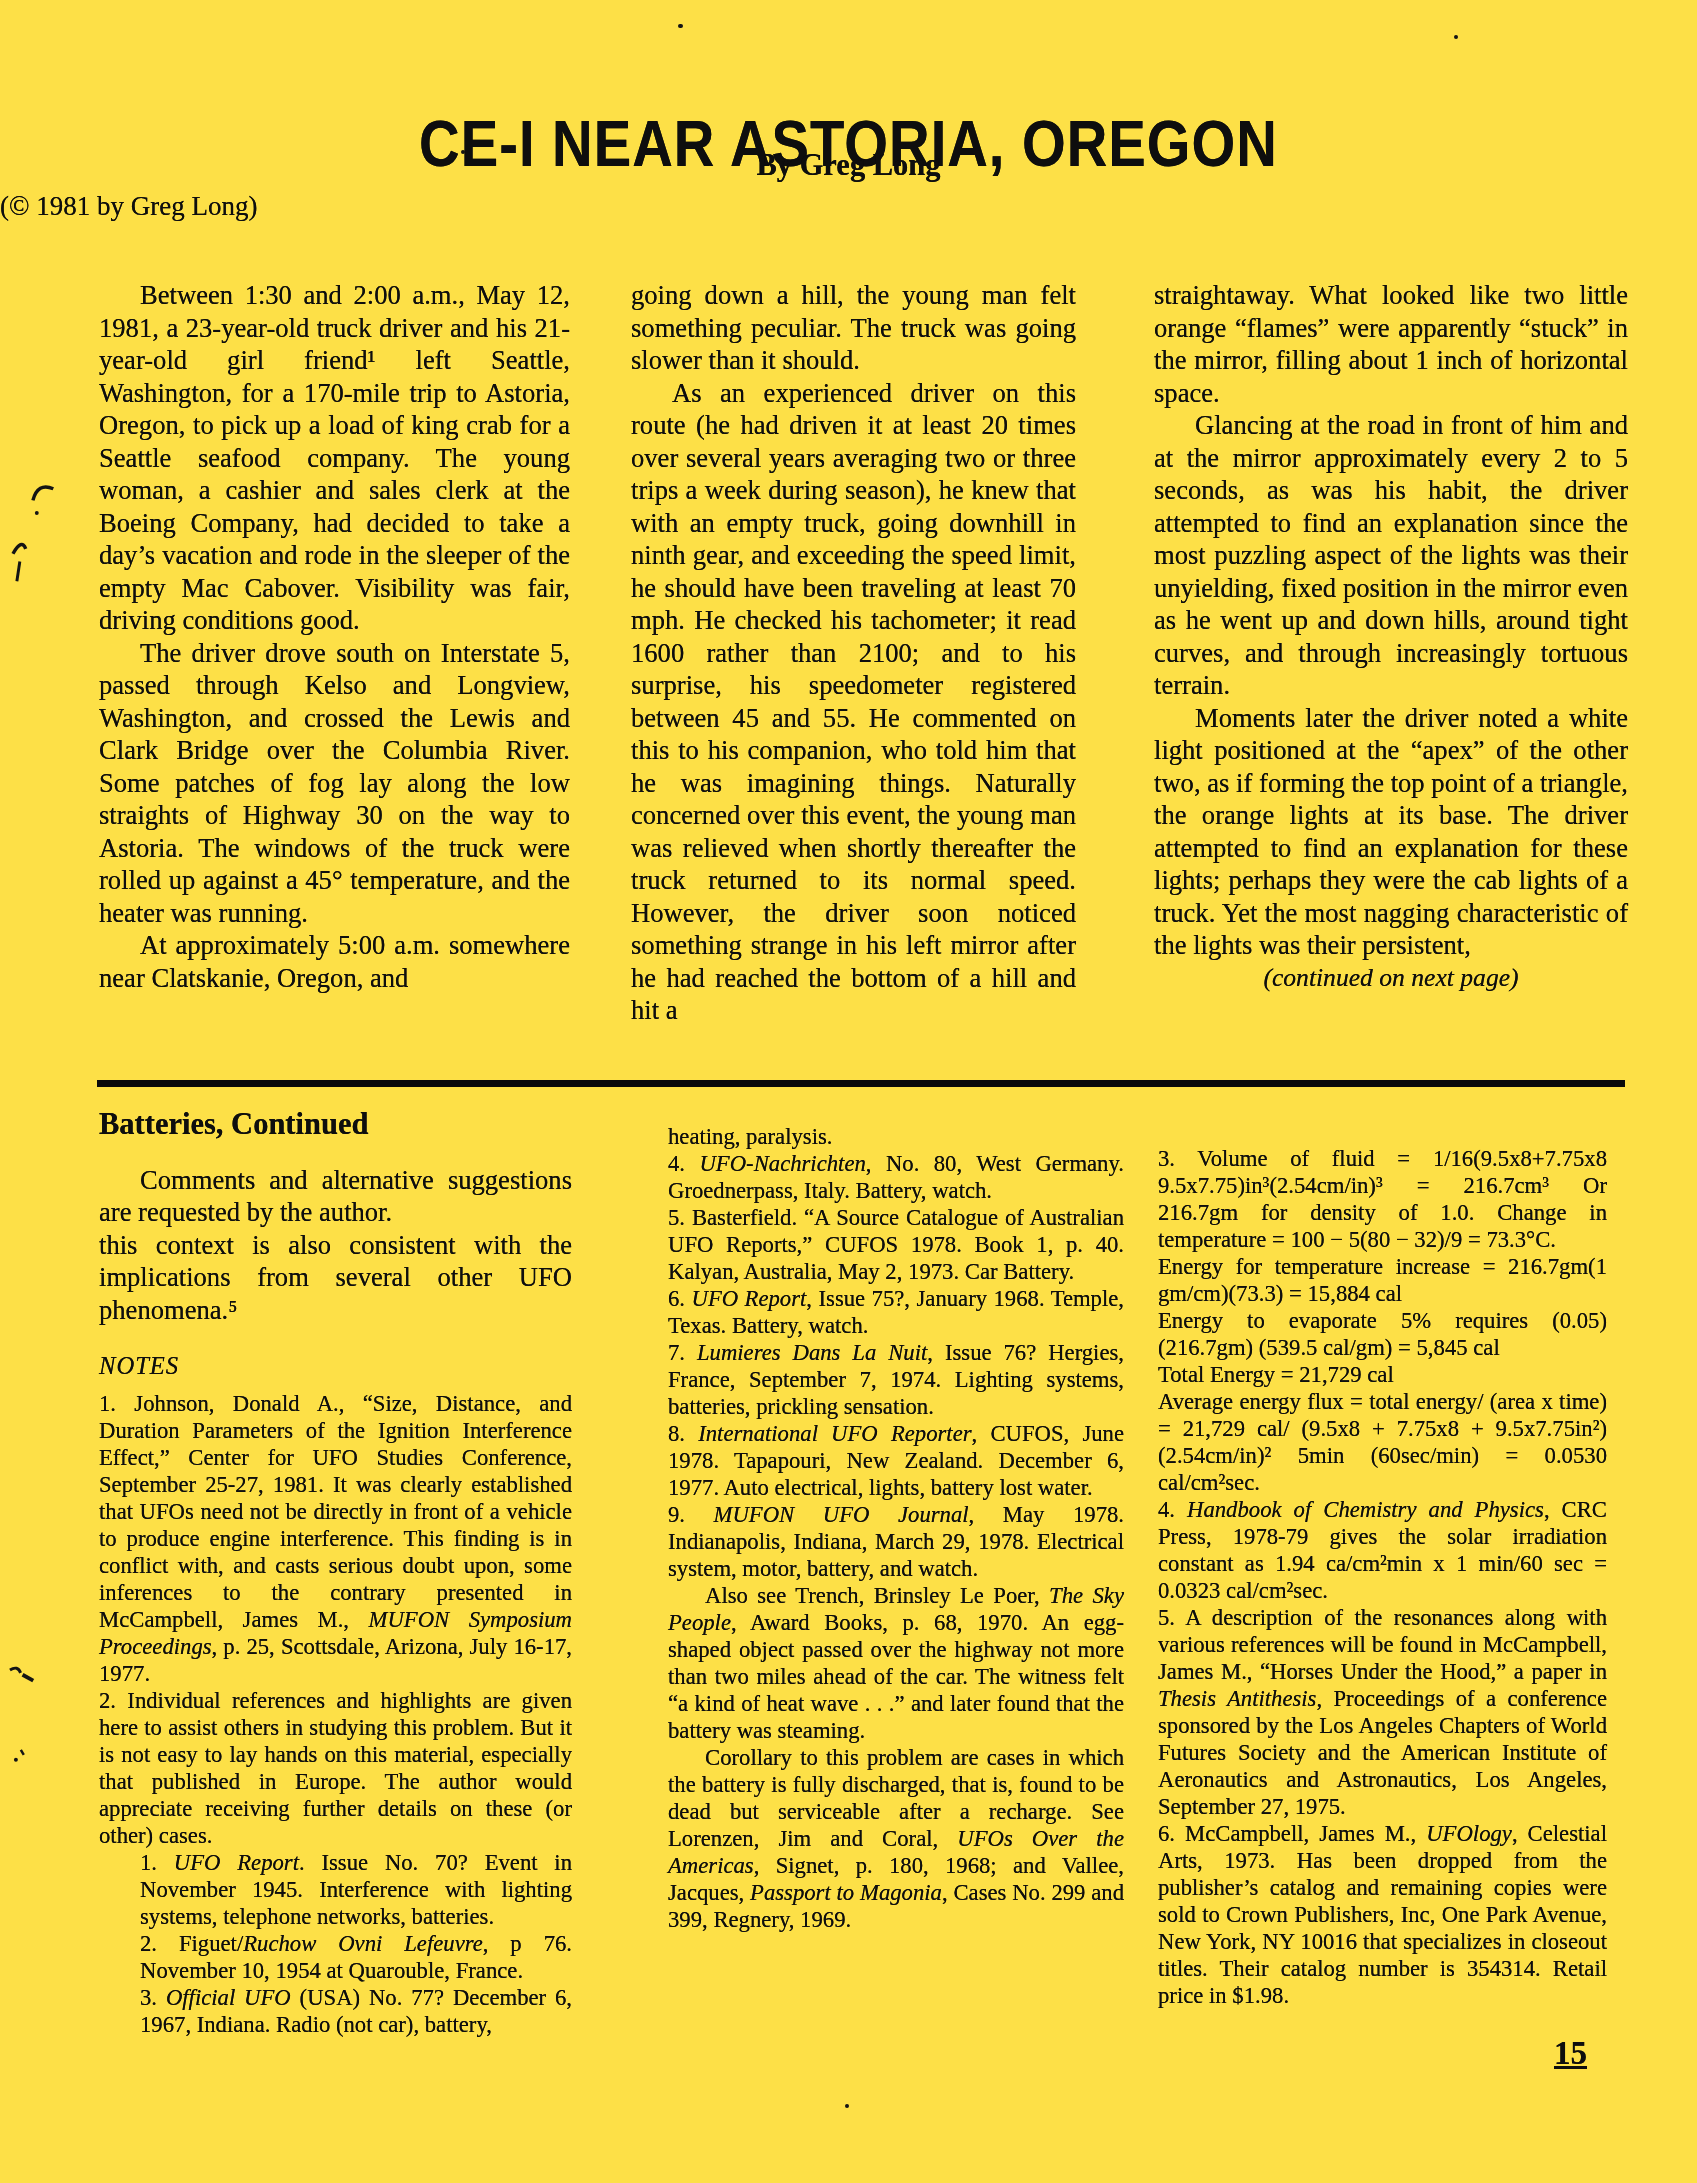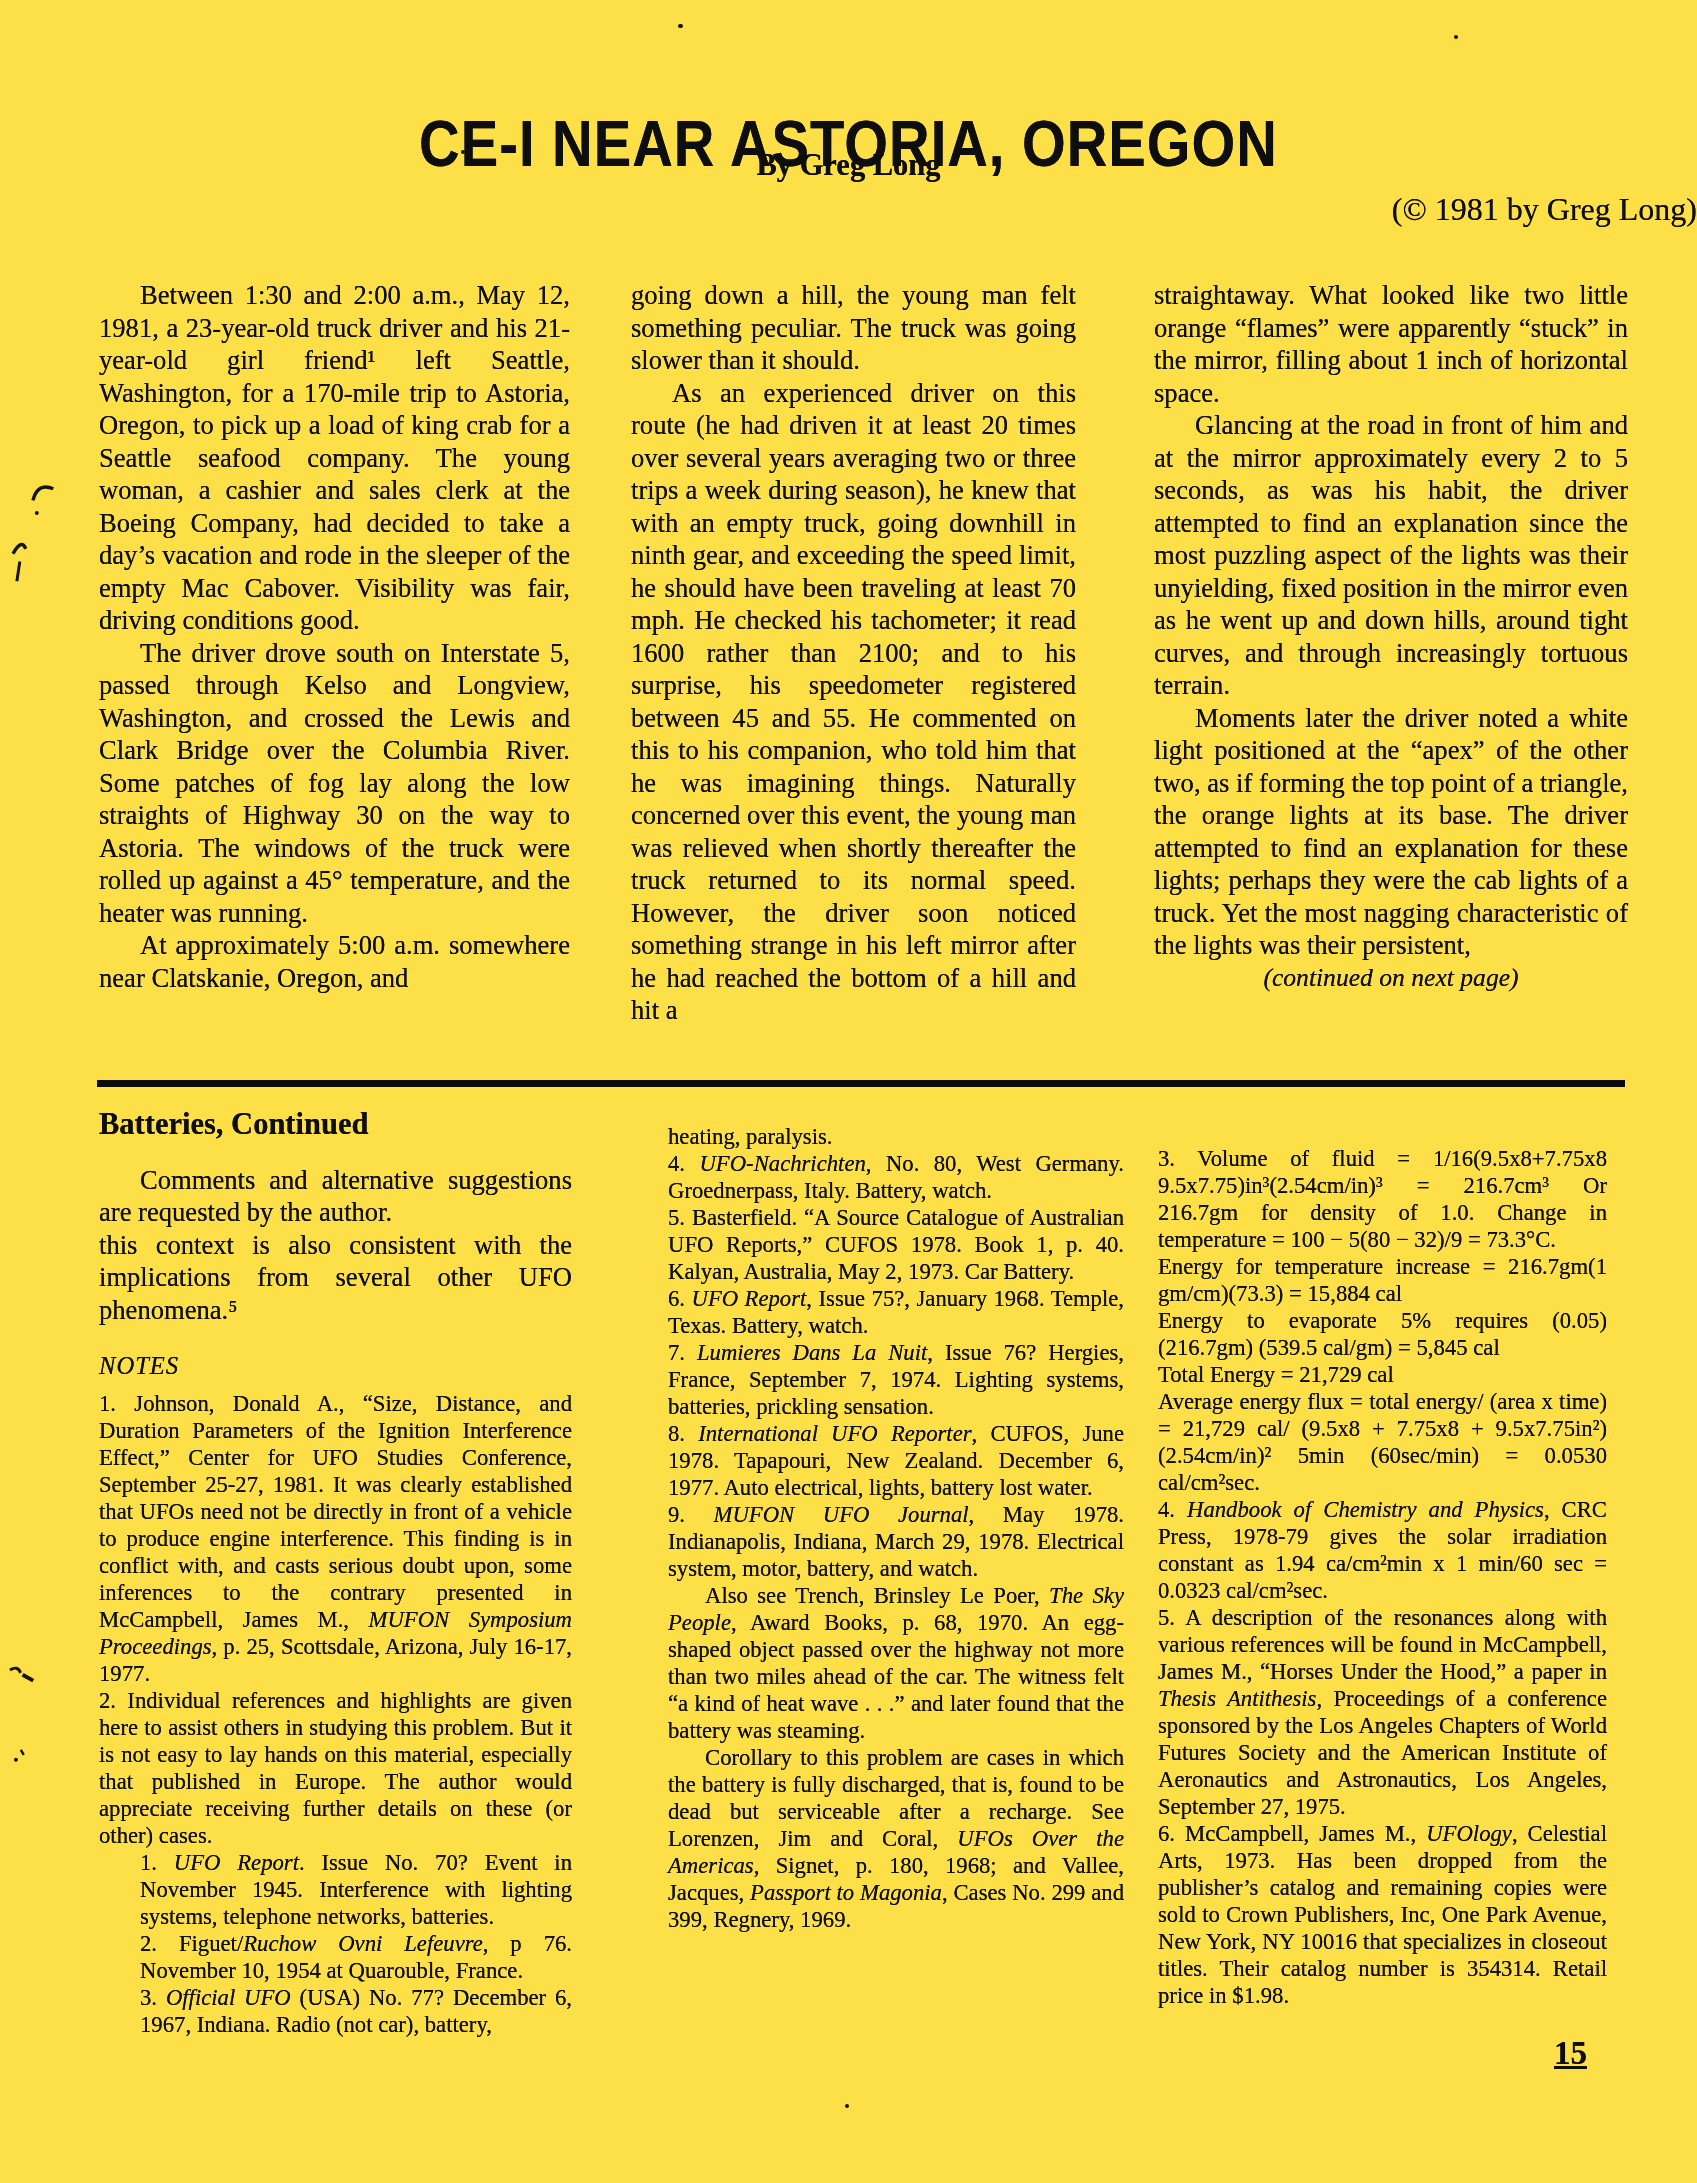--- a/index.html
+++ b/index.html
@@ -7,21 +7,21 @@
     position:relative;width:1697px;height:2184px;background:#fde047;
     font-family:"Liberation Serif",serif;color:#0e0e0e;overflow:hidden;
     text-shadow:0 0 0.5px rgba(10,10,10,.85);
   }
   .title{
     position:absolute;top:71px;left:0;width:100%;text-align:center;
     font-family:"Liberation Sans",sans-serif;font-weight:bold;font-size:58px;
     letter-spacing:1px;transform:scale(0.97,1.12);
   }
   .byline{position:absolute;top:148px;left:0;width:100%;text-align:center;font-size:30.5px;font-weight:bold;}
-  .copyright{position:absolute;top:191px;left:0;width:100%;text-align:right;font-size:32px;}
+  .copyright{position:absolute;top:191px;left:0;width:100%;text-align:left;font-size:27px;}
 
   .acol{position:absolute;font-size:26.6px;line-height:32.5px;text-align:justify;}
   .acol p{margin:0;}
   p.ind{text-indent:41px;}
   .cont{text-align:center;font-style:italic;margin-top:3px;font-size:25.6px;}
 
   .rule{position:absolute;left:97px;top:1080px;width:1528px;height:6.9px;background:#0a0a0a;}
 
   .bcol{position:absolute;text-align:justify;}
   .bheading{font-size:30.5px;font-weight:bold;margin:0 0 21.7px 0;}

